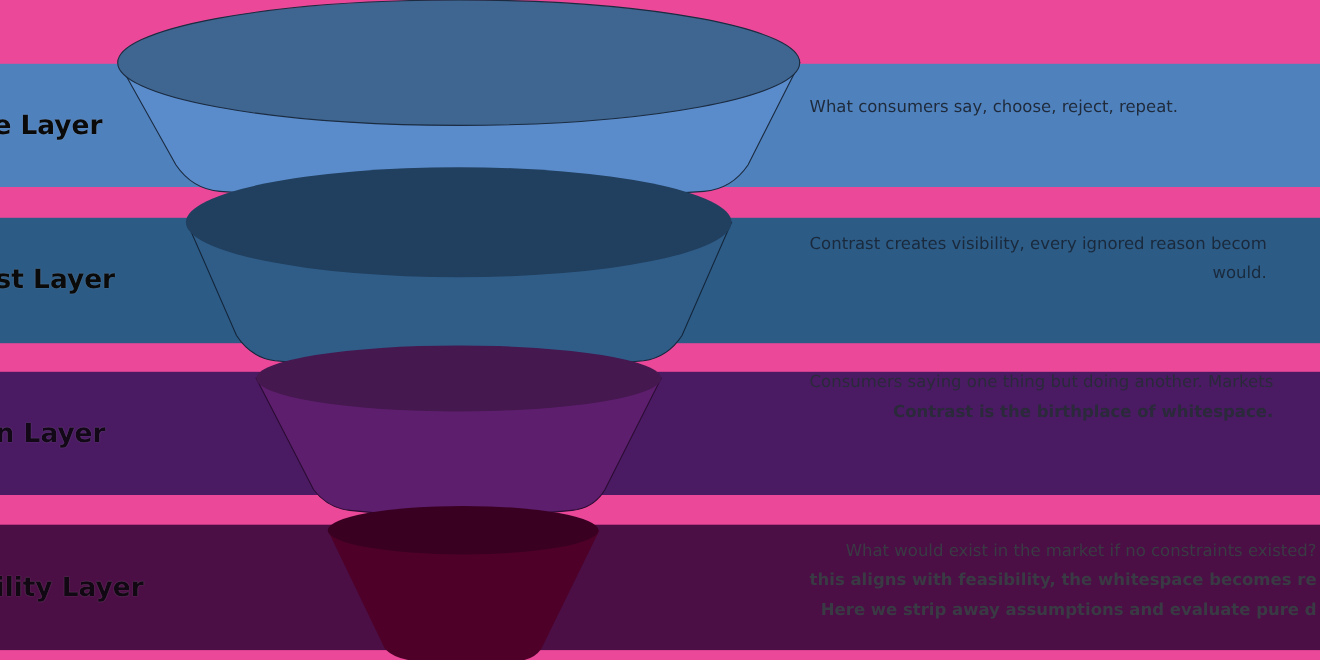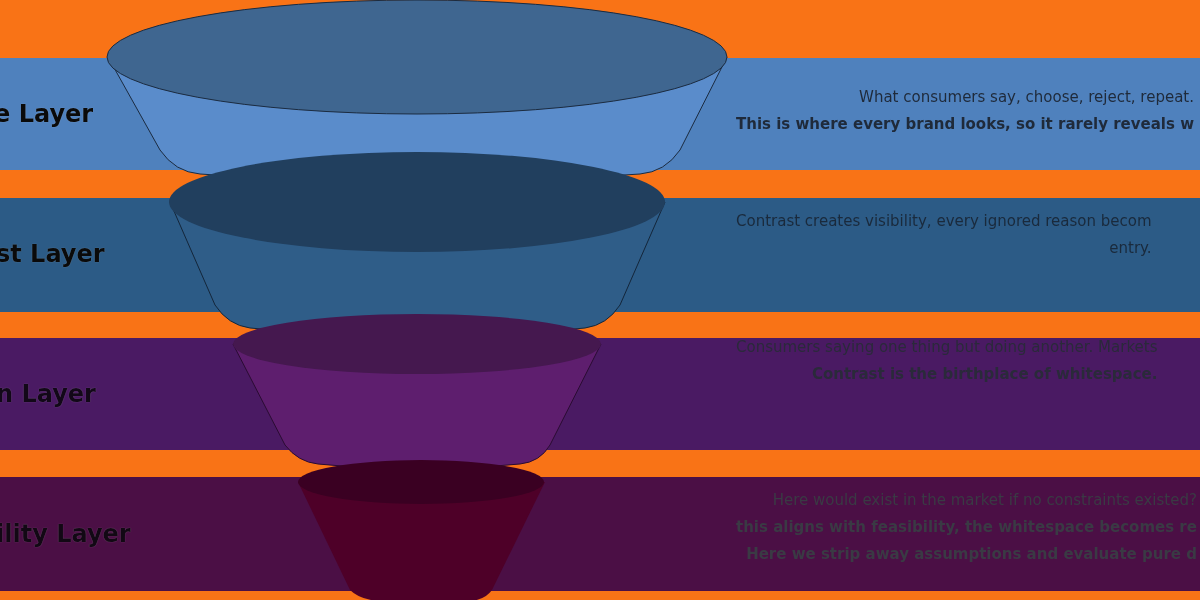--- a/index.html
+++ b/index.html
@@ -1,21 +1,21 @@
 <!DOCTYPE html>
 <html><head>
   <meta charset="utf-8">
   <style>
     * { margin: 0; padding: 0; box-sizing: border-box; }
     html, body {
       width: 1200px; height: 600px; overflow: hidden;
       background: #000000;
       font-family: "DejaVu Sans", "Liberation Sans", sans-serif;
     }
-    #stage { position: relative; width: 1200px; height: 600px; background: #f97316; overflow: hidden; }
+    #stage { position: relative; width: 1200px; height: 600px; background: #ec4899; overflow: hidden; }
     .band {
       position: absolute; left: 0; width: 1200px;
     }
     .band-label {
       position: absolute;
       font-family: "DejaVu Sans", sans-serif;
       font-weight: bold;
       font-size: 24px;
       color: #0a0a0a;
       white-space: nowrap;
@@ -72,32 +72,31 @@
     </g>
   </svg>
 
   <div class="band-label" style="left:-6px;top:100px;">e Layer</div>
   <div class="band-label" style="left:-4px;top:240px;">st Layer</div>
   <div class="band-label" style="left:-4px;top:380px;color:#120818;">n Layer</div>
   <div class="band-label" style="left:-4px;top:520px;color:#120814;">ility Layer</div>
 
   <div class="band-desc" style="top:84px;color:#1f2a3a;">
     <span class="line">What consumers say, choose, reject, repeat.</span>
-    <span class="line bold">This is where every brand looks, so it rarely reveals w</span>
   </div>
 
   <div class="band-desc" style="top:208px;color:#1a2a3c;">
     <span class="line">Contrast creates visibility, every ignored reason becom</span>
-    <span class="line">entry.</span>
+    <span class="line">would.</span>
   </div>
 
   <div class="band-desc" style="top:334px;color:#2a2a3a;">
     <span class="line">Consumers saying one thing but doing another. Markets</span>
     <span class="line bold">Contrast is the birthplace of whitespace.</span>
   </div>
 
   <div class="band-desc" style="top:487px;color:#3a3a44;">
-    <span class="line">Here would exist in the market if no constraints existed?</span>
+    <span class="line">What would exist in the market if no constraints existed?</span>
     <span class="line bold">this aligns with feasibility, the whitespace becomes re</span>
     <span class="line bold">Here we strip away assumptions and evaluate pure d</span>
   </div>
 
 </div>
 
 </body></html>

